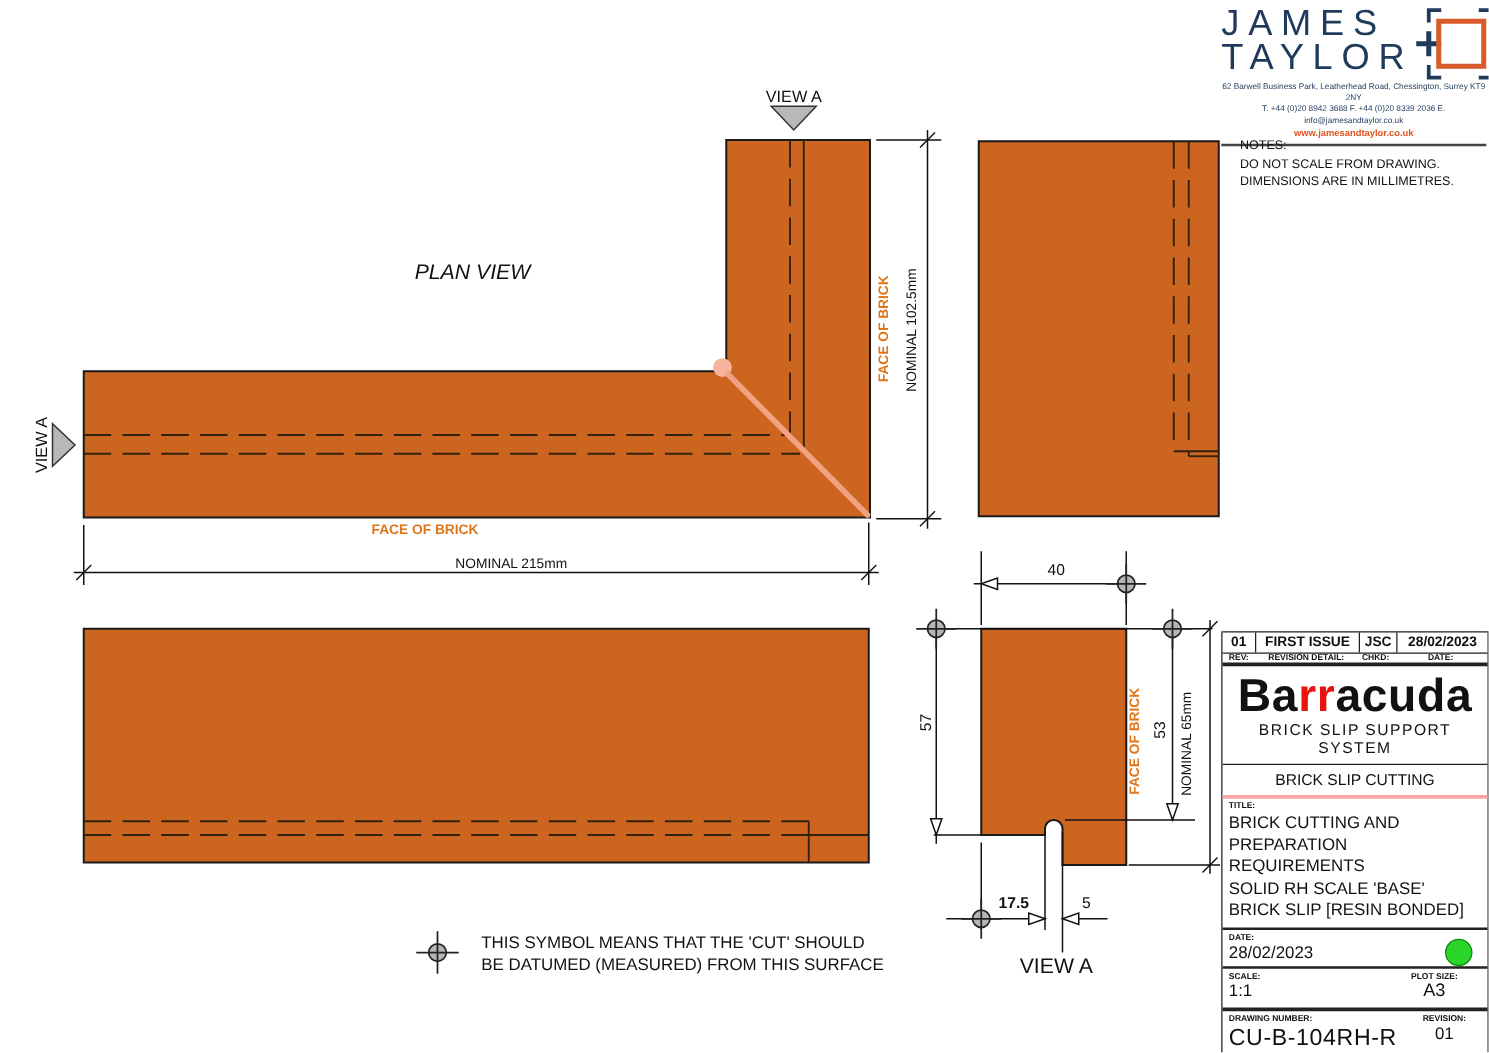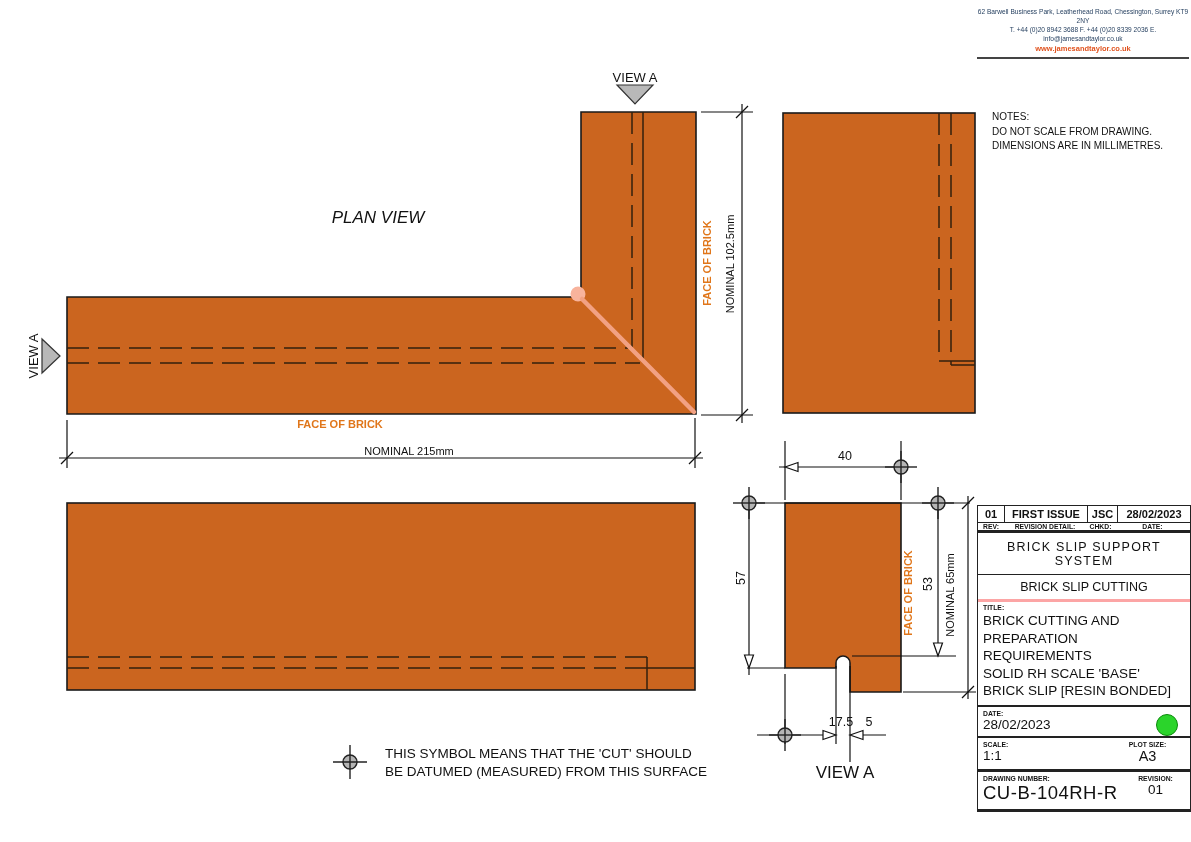--- a/index.html
+++ b/index.html
@@ -166,20 +166,39 @@
           <line x1="333" y1="762" x2="367" y2="762"></line>
         </g>
     </g>
 
     <polygon points="617,85 653,85 635,104" fill="#b8b8b8" stroke="#333" stroke-width="1.2"></polygon>
     <polygon points="42,339 42,373 60,356" fill="#b8b8b8" stroke="#333" stroke-width="1.2"></polygon>
   </svg>
 
 
   <div class="logo">
+    <div class="logo-row">
+      <div class="jt">
+        <div>JAMES</div>
+        <div>TAYLOR</div>
+      </div>
+      <div class="mark">
+        <svg width="64" height="58" viewBox="0 0 64 58">
+          <g stroke="#1f3a5b" stroke-width="3" fill="none">
+            <polyline points="22,2 12,2 12,12"></polyline>
+            <polyline points="52,2 62,2 62,12"></polyline>
+            <polyline points="62,46 62,56 52,56"></polyline>
+            <polyline points="12,46 12,56 22,56"></polyline>
+            <line x1="2" y1="29" x2="22" y2="29" stroke-width="4"></line>
+            <line x1="12" y1="19" x2="12" y2="39" stroke-width="4"></line>
+          </g>
+          <rect x="20" y="11" width="36" height="36" fill="none" stroke="#d95b2b" stroke-width="4"></rect>
+        </svg>
+      </div>
+    </div>
     <div class="addr">
       <div>62 Barwell Business Park, Leatherhead Road, Chessington, Surrey KT9 2NY</div>
       <div>T. +44 (0)20 8942 3688   F. +44 (0)20 8339 2036   E. info@jamesandtaylor.co.uk</div>
     </div>
     <div class="web">www.jamesandtaylor.co.uk</div>
     <div class="logo-rule"></div>
   </div>
 
   <div class="notes">
     <div>NOTES:</div>
@@ -193,41 +212,42 @@
   <div class="lbl c orange small" style="left:340px;top:424px;">FACE OF BRICK</div>
   <div class="lbl c small" style="left:381px;top:451px;margin-left:28px;">NOMINAL 215mm</div>
   <div class="lbl r orange small" style="left:707px;top:263px;">FACE OF BRICK</div>
   <div class="lbl r small" style="left:730px;top:264px;">NOMINAL 102.5mm</div>
 
   <div class="lbl c dim" style="left:845px;top:456px;">40</div>
   <div class="lbl r dim" style="left:741px;top:578px;">57</div>
   <div class="lbl r dim" style="left:928px;top:584px;">53</div>
   <div class="lbl r orange small" style="left:908px;top:593px;">FACE OF BRICK</div>
   <div class="lbl r small" style="left:950px;top:595px;">NOMINAL 65mm</div>
-  <div class="lbl c dim" style="left:841px;top:722px;">17.5</div>
+  <div class="lbl c dim" style="left:811px;top:722px;font-weight:bold;">17.5</div>
   <div class="lbl c dim" style="left:869px;top:722px;">5</div>
   <div class="lbl c" style="left:845px;top:773px;font-size:17px;">VIEW A</div>
 
   <div class="lbl" style="left:385px;top:746px;font-size:13.5px;">THIS SYMBOL MEANS THAT THE 'CUT' SHOULD</div>
   <div class="lbl" style="left:385px;top:764px;font-size:13.5px;">BE DATUMED (MEASURED) FROM THIS SURFACE</div>
 
   <div class="tb">
     <div class="row1">
       <div class="cw1">01</div>
       <div class="cw2">FIRST ISSUE</div>
       <div class="cw3">JSC</div>
       <div class="cw4">28/02/2023</div>
     </div>
     <div class="row2">
       <div class="cw1 r2c">REV:</div>
       <div class="cw2 r2c">REVISION DETAIL:</div>
       <div class="cw3 r2c">CHKD:</div>
       <div class="cw4">DATE:</div>
     </div>
     <div class="brand">
+      <div class="nm"><span>Ba</span><span class="red">rr</span><span>acuda</span></div>
       <div class="tag">BRICK SLIP SUPPORT SYSTEM</div>
     </div>
     <div class="sysrow">BRICK SLIP CUTTING</div>
     <div class="tlab">TITLE:</div>
     <div class="tlines">
       <div>BRICK CUTTING AND</div>
       <div>PREPARATION REQUIREMENTS</div>
       <div>SOLID RH SCALE 'BASE'</div>
       <div>BRICK SLIP [RESIN BONDED]</div>
     </div>

